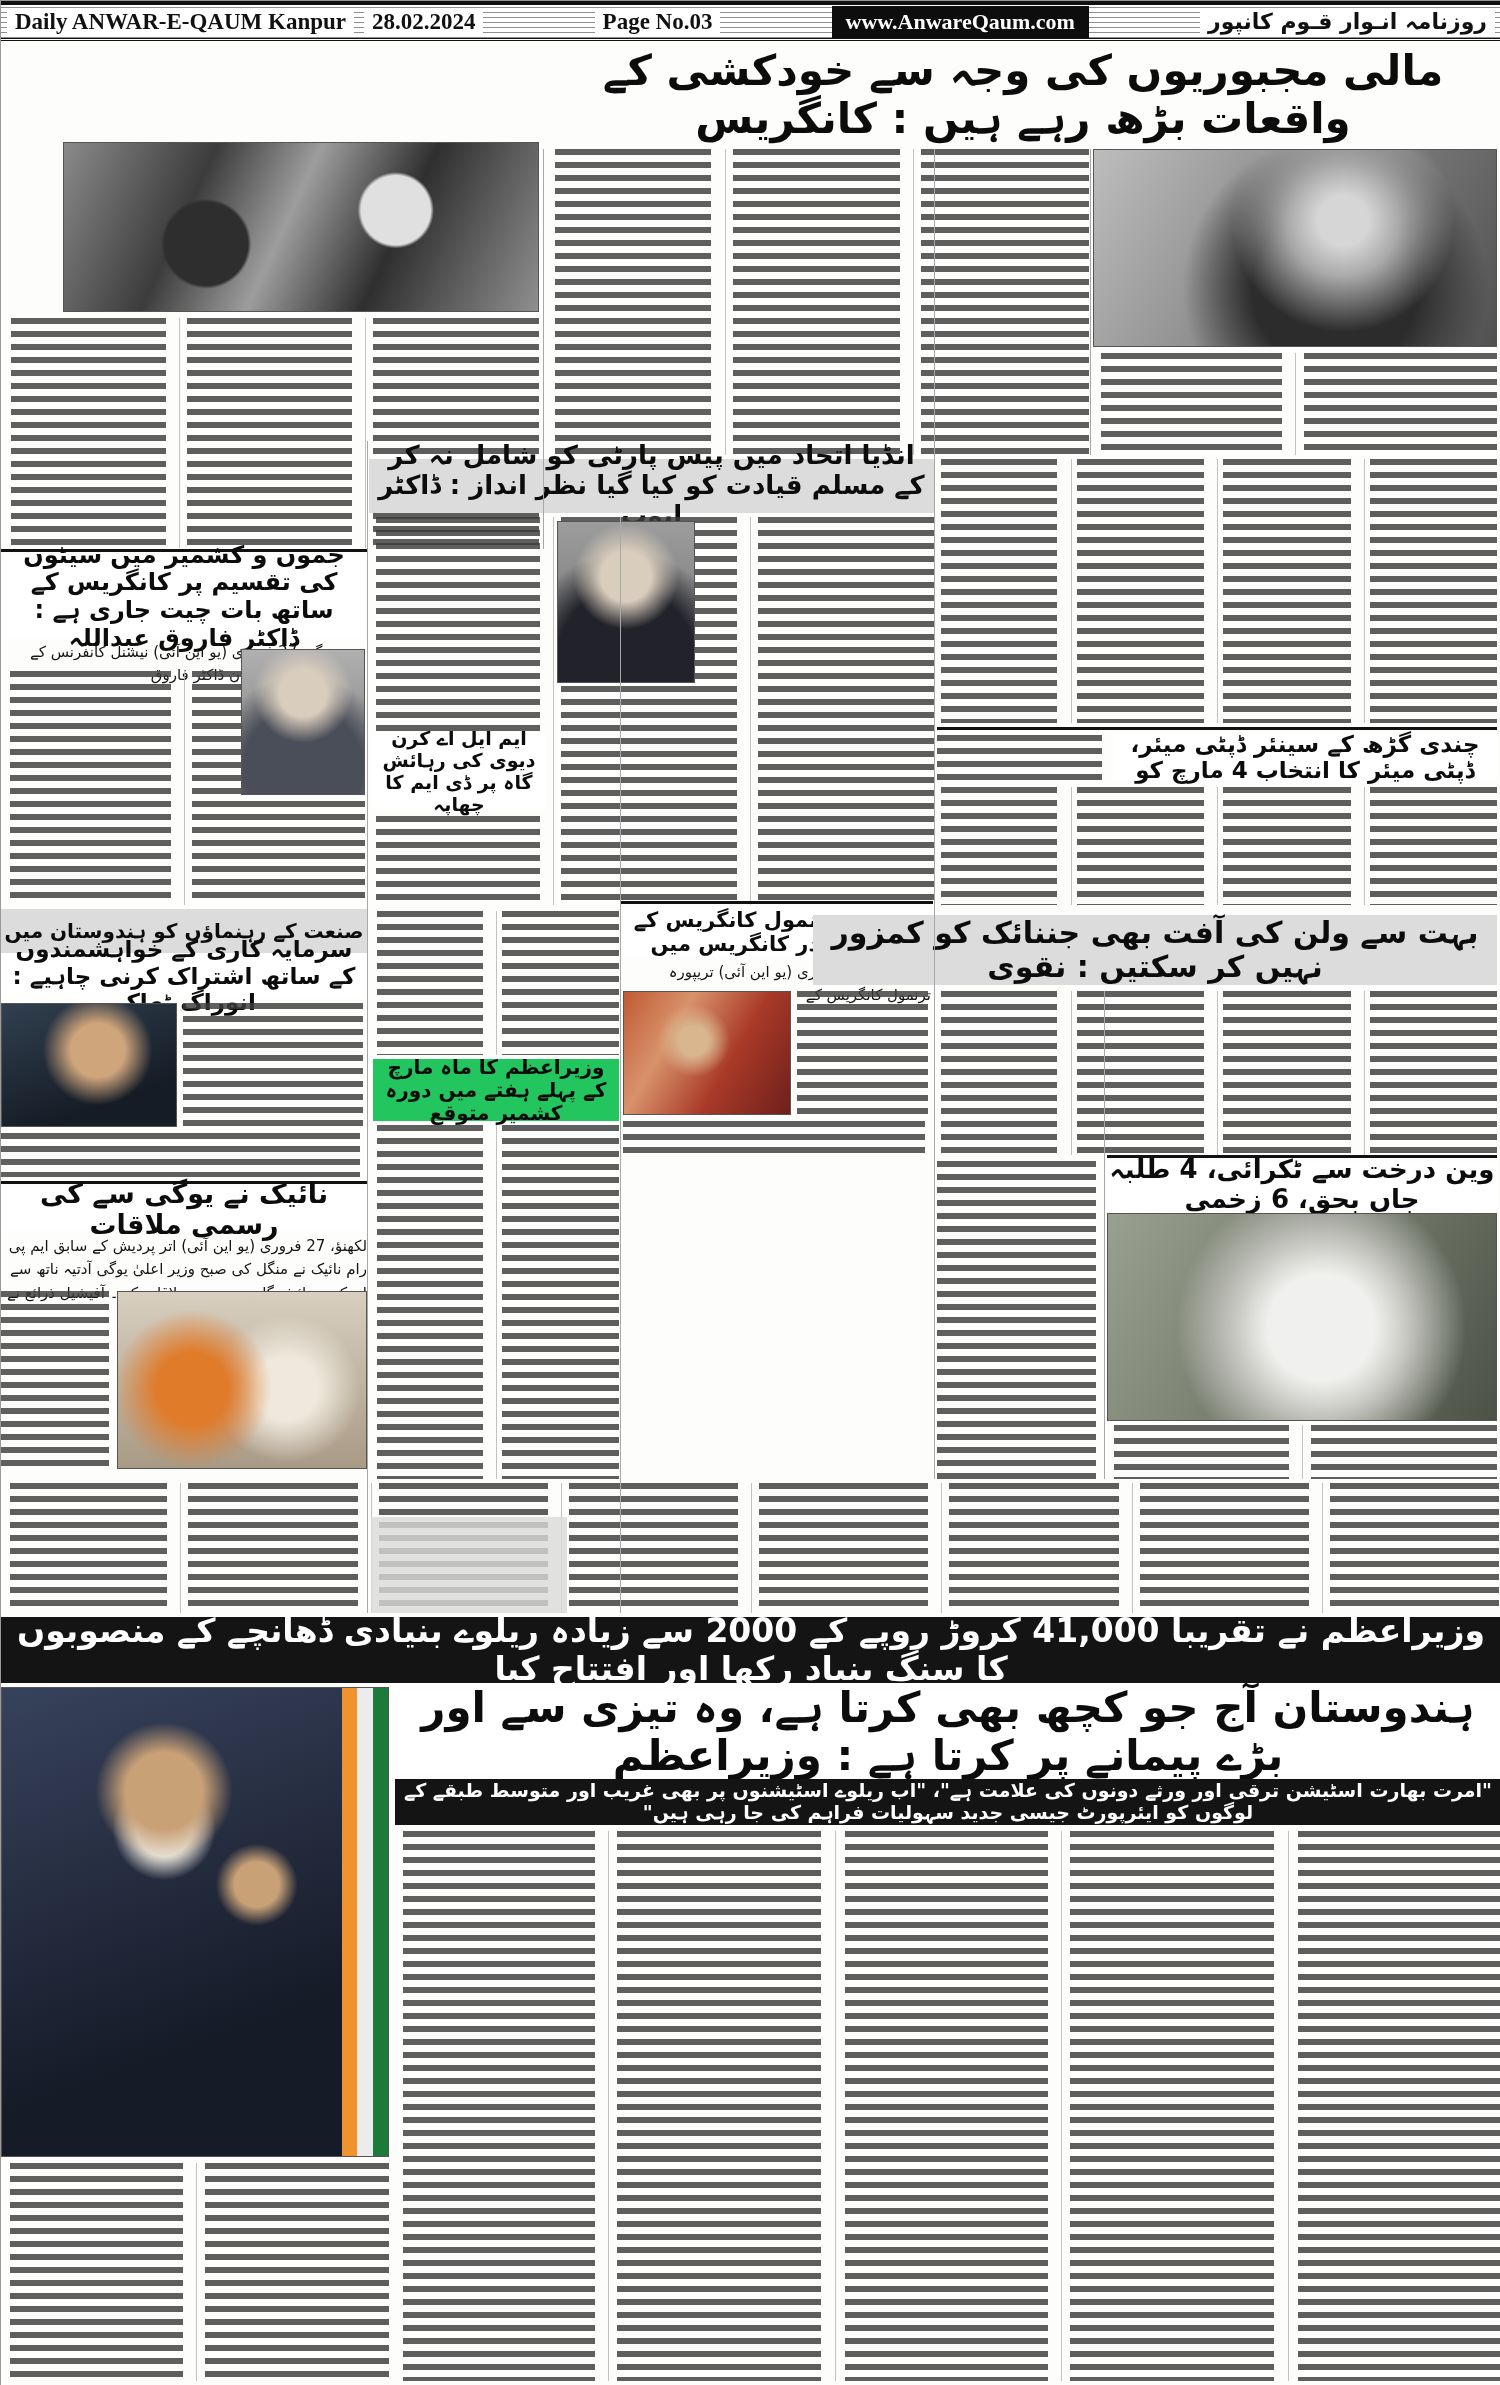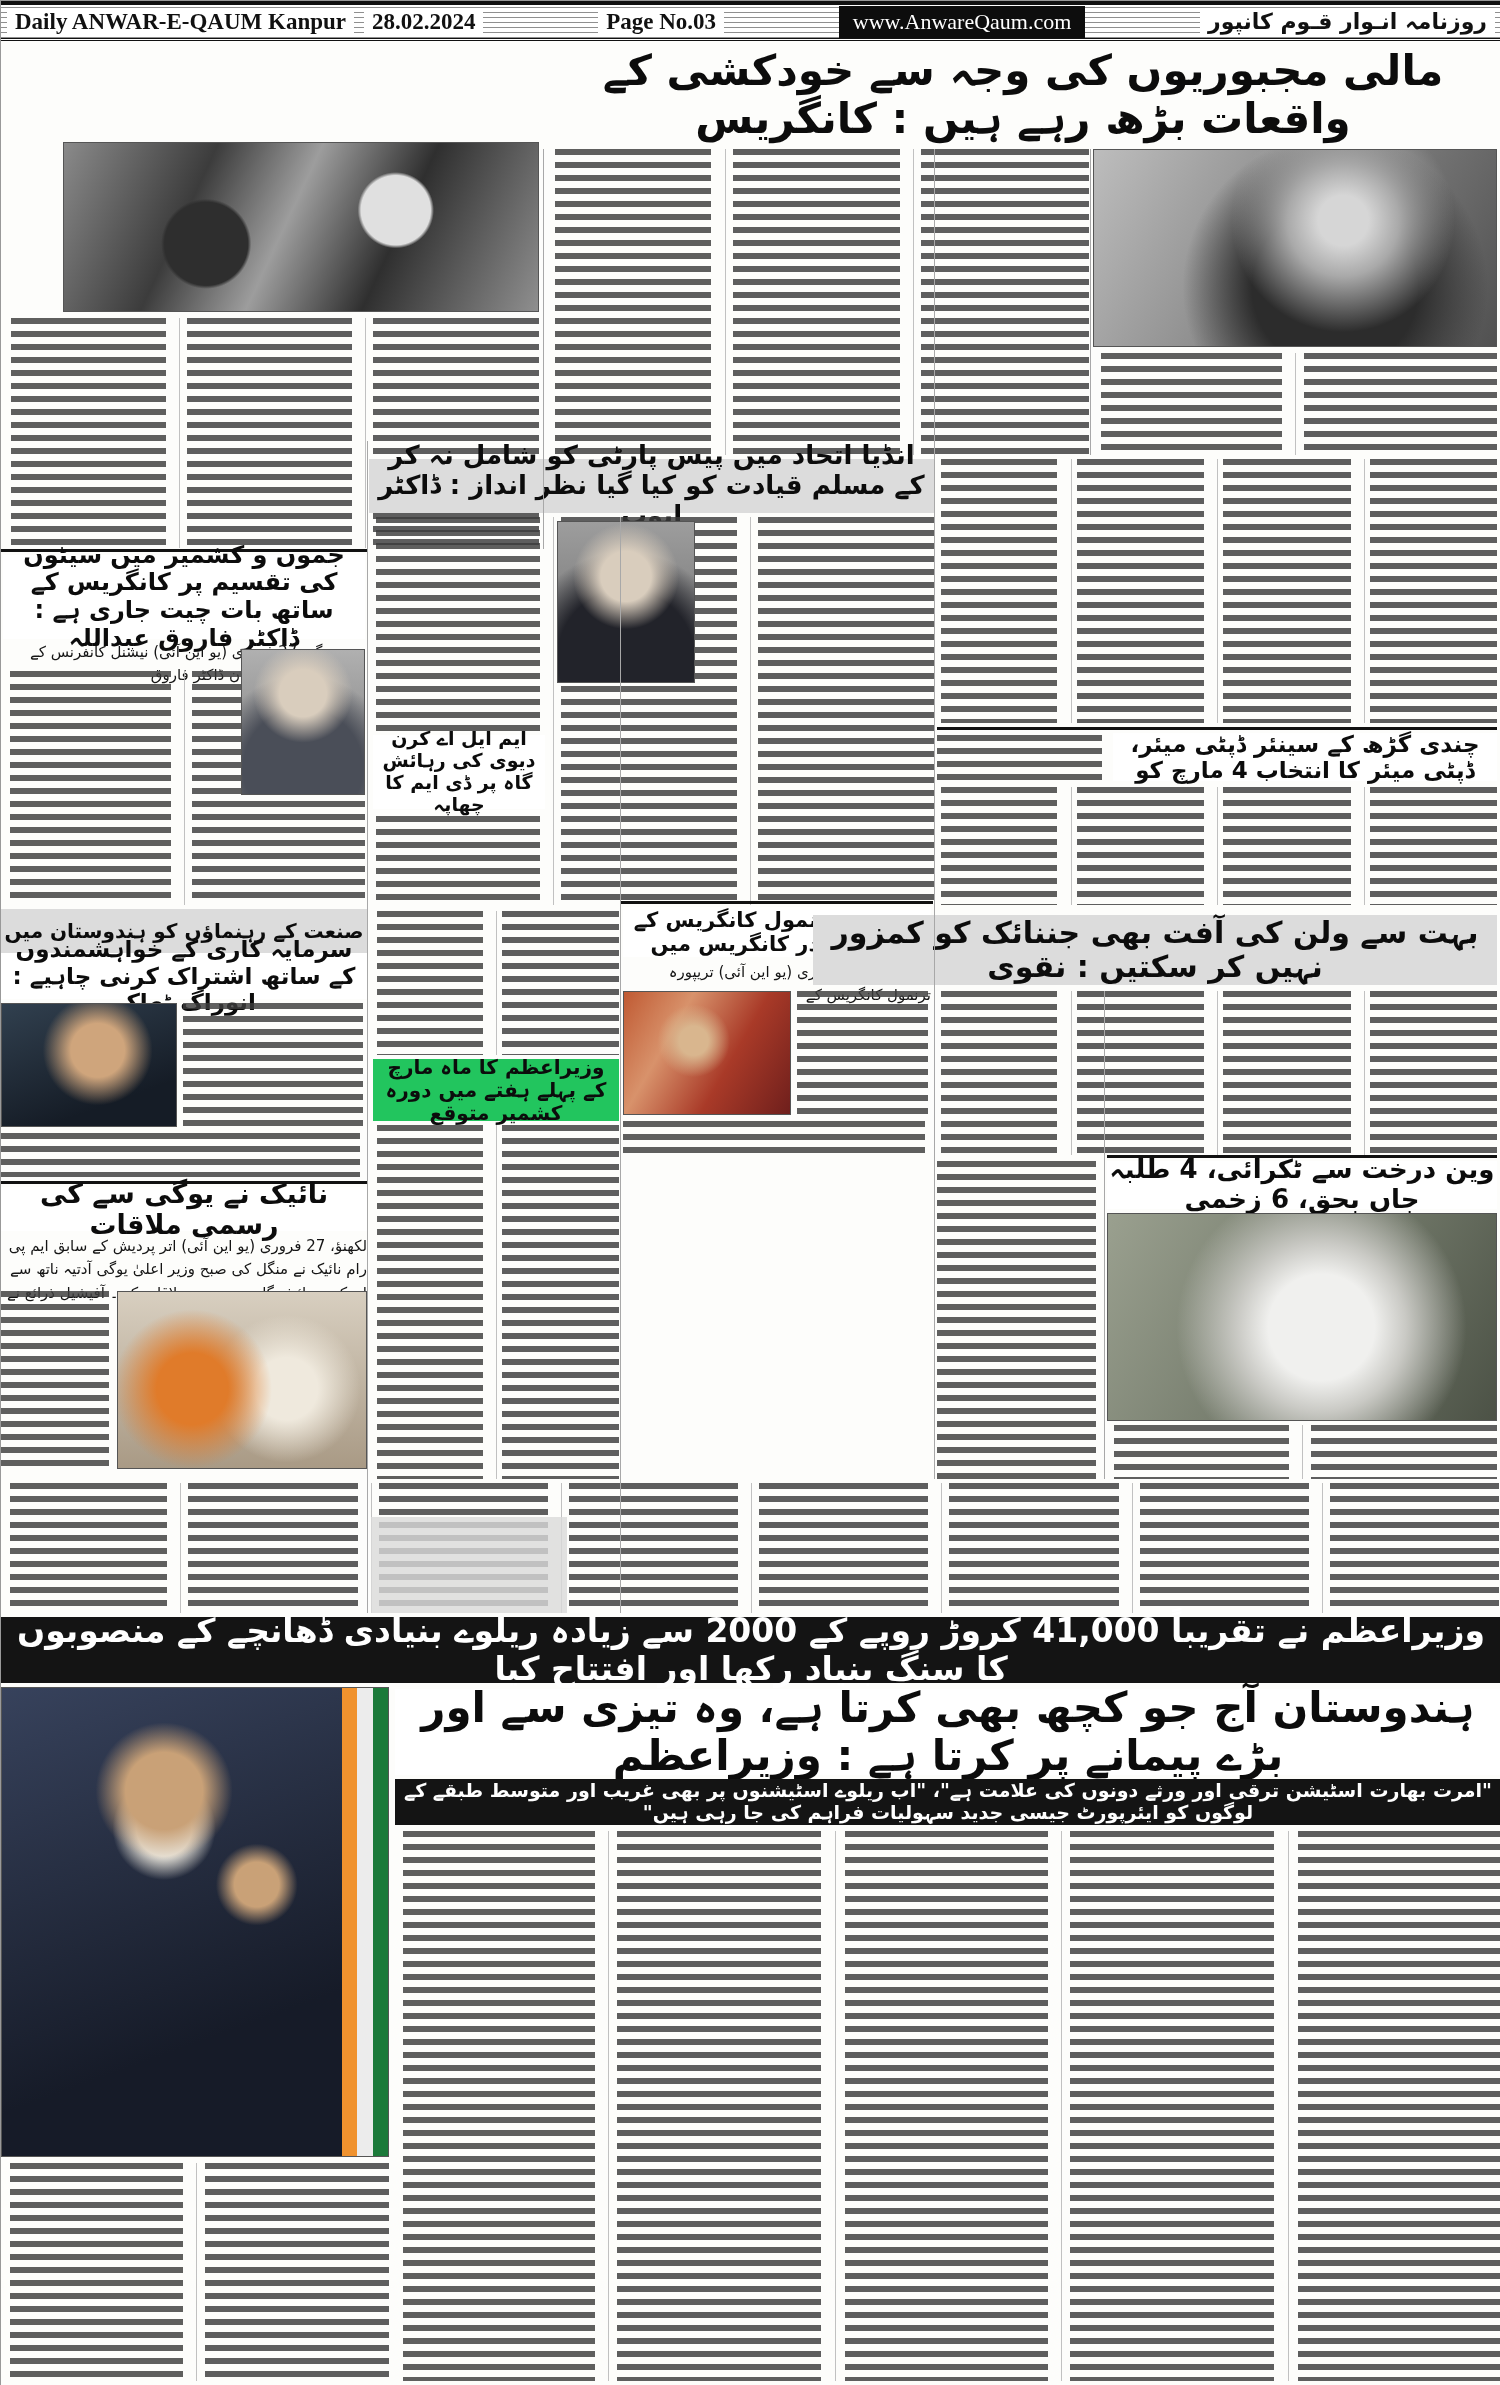--- a/index.html
+++ b/index.html
@@ -5,21 +5,21 @@
   html,body{margin:0;padding:0;background:#e8e8e4;}
   .page{position:relative;width:1500px;height:2385px;background:#fdfdfb;margin:0 auto;
         font-family:"Liberation Serif", serif;overflow:hidden;border:1px solid #999;}
   .abs{position:absolute;box-sizing:border-box;}
   .rtl{direction:rtl;unicode-bidi:embed;text-align:center;}
   
   .masthead{left:0;top:0;width:1500px;height:40px;border-top:4px solid #111;border-bottom:3px double #111;
     background:repeating-linear-gradient(to bottom,#fff 0 2px,#8f8f8f 2px 3px,#fff 3px 5px);
     display:flex;align-items:center;padding:0 6px;gap:10px;}
   .mh-item{background:#fff;padding:1px 8px;font-weight:bold;font-size:23px;color:#111;white-space:nowrap;}
-  .mh-web{background:#0d0d0d;color:#fff;font-size:22px;padding:3px 14px;font-weight:normal;}
+  .mh-web{background:#0d0d0d;color:#fff;font-size:22px;padding:3px 14px;font-weight:bold;}
   .mh-urdu{font-family:"DejaVu Sans",sans-serif;font-size:22px;font-weight:bold;}
   .spacer{flex:1;}
   
   .hl{font-family:"DejaVu Sans",sans-serif;font-weight:bold;color:#0c0c0c;text-align:center;
       display:flex;align-items:center;justify-content:center;line-height:1.15;}
   .hl-invert{background:#0d0d0d;color:#fff;}
   .hl-gray{background:#dcdcdc;}
   .strip-black{background:#141414;color:#fff;}
   
   .cols{display:flex;gap:13px;}

